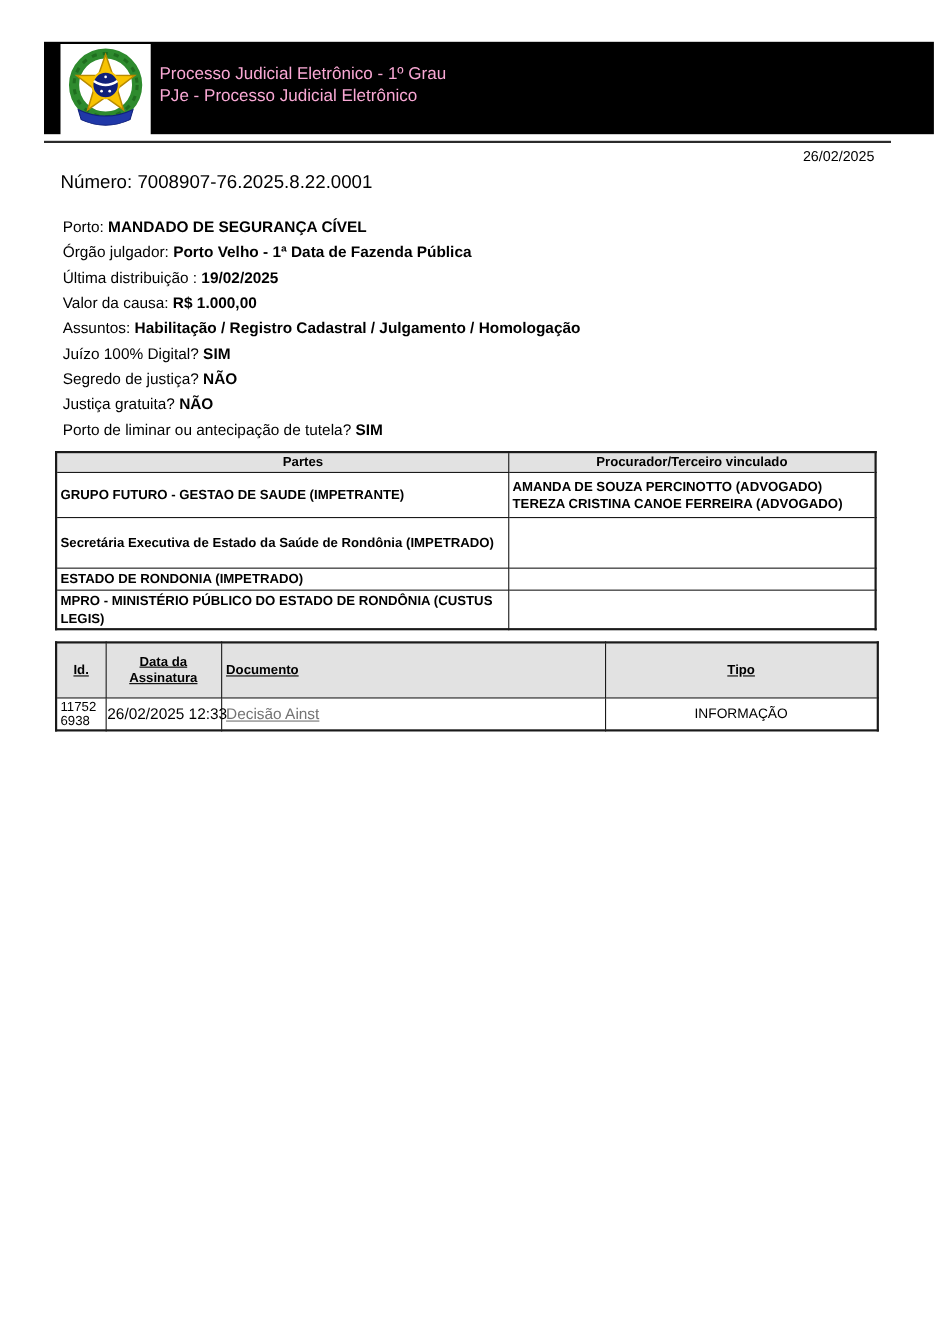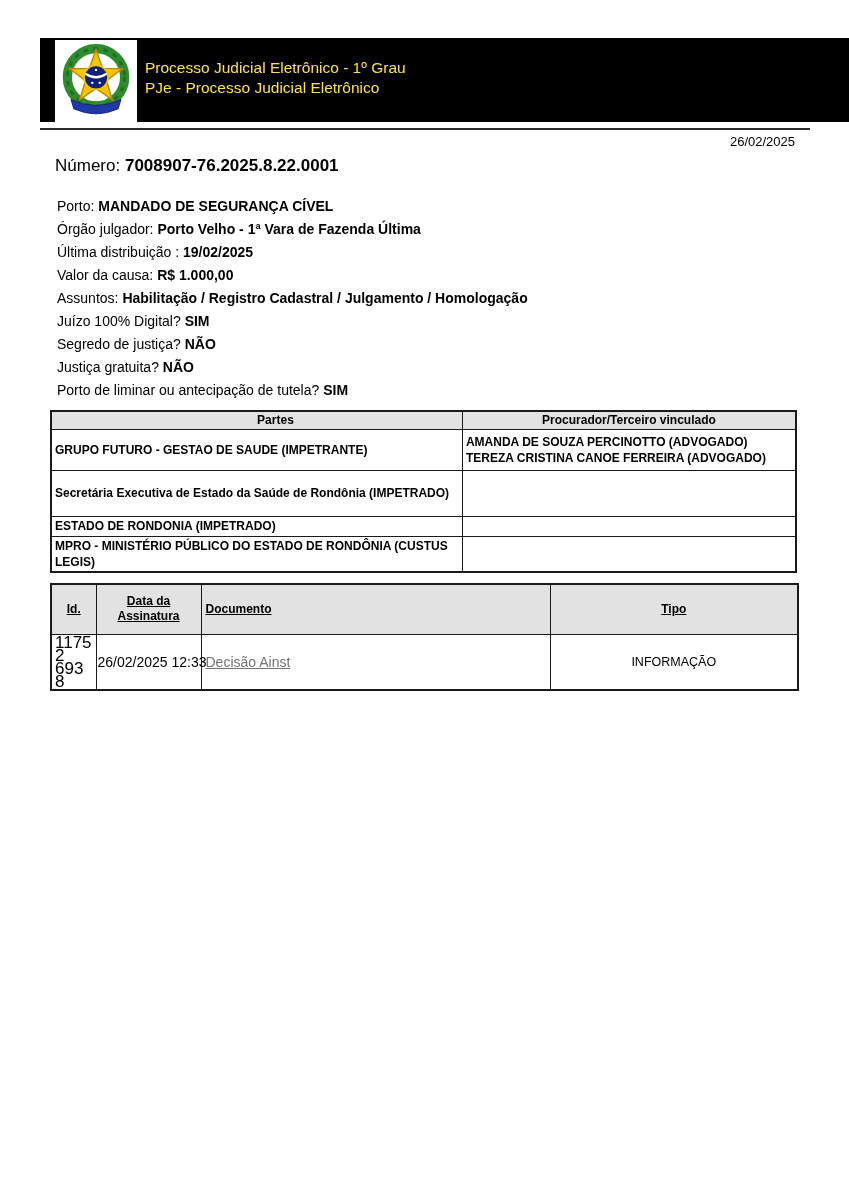--- a/index.html
+++ b/index.html
@@ -19,41 +19,41 @@
     background: #000000;
   }
   .logo-box {
     position: absolute; left: 15px; top: 2px;
     width: 82px; height: 86px;
     background: #ffffff;
     display: flex; align-items: center; justify-content: center;
   }
   .band-text {
     position: absolute; left: 105px; top: 20px;
-    color: #fde047;
+    color: #f9a8d4;
     font-size: 15.5px; line-height: 20px;
     white-space: nowrap;
   }
 
   
   .rule {
     position: absolute; left: 40px; top: 128px;
     width: 770px; height: 2px; background: #2b2b2b;
   }
   .doc-date {
     position: absolute; right: 54px; top: 134px;
     font-size: 13px;
   }
 
   
   .numero-line {
     position: absolute; left: 55px; top: 156px;
     font-size: 17px;
   }
-  .numero-line b { font-weight: bold; }
+  .numero-line b { font-weight: normal; }
 
   
   .fields {
     position: absolute; left: 57px; top: 195px;
     font-size: 14px;
   }
   .field-line { height: 23px; line-height: 23px; white-space: nowrap; }
   .field-line b { font-weight: bold; }
 
   
@@ -89,21 +89,21 @@
   .r4 td { height: 36px; }
 
   .docs-table .title-row th { height: 20px; }
   .docs-table .hrow th { height: 50px; line-height: 15px; text-decoration: underline; }
   .docs-table .col-id   { width: 45px; }
   .docs-table .col-data { width: 105px; }
   .docs-table .col-doc  { width: 349px; }
   .docs-table .col-tipo { width: 248px; }
   .docs-table th.col-doc { text-align: left; padding-left: 4px; }
   .docs-table .drow td { height: 28px; vertical-align: middle; }
-  .cell-id   { font-size: 17px; line-height: 13px; word-break: break-word; }
+  .cell-id   { font-size: 12px; line-height: 13px; word-break: break-word; }
   .cell-data { font-size: 14px; white-space: nowrap; padding: 1px 1px; }
   .cell-doc  { padding-left: 4px; }
   .cell-tipo { text-align: center; font-size: 12.5px; }
   .doc-link {
     color: #737373;
     text-decoration: underline;
     font-size: 14px;
     cursor: pointer;
   }
 </style>
@@ -145,21 +145,21 @@
   <b>7008907-76.2025.8.22.0001</b>
 </div>
 
 <div class="fields">
   <div class="field-line">
     <span>Porto:</span>
     <b>MANDADO DE SEGURANÇA CÍVEL</b>
   </div>
   <div class="field-line">
     <span>Órgão julgador:</span>
-    <b>Porto Velho - 1ª Vara de Fazenda Última</b>
+    <b>Porto Velho - 1ª Data de Fazenda Pública</b>
   </div>
   <div class="field-line">
     <span>Última distribuição :</span>
     <b>19/02/2025</b>
   </div>
   <div class="field-line">
     <span>Valor da causa:</span>
     <b>R$ 1.000,00</b>
   </div>
   <div class="field-line">

